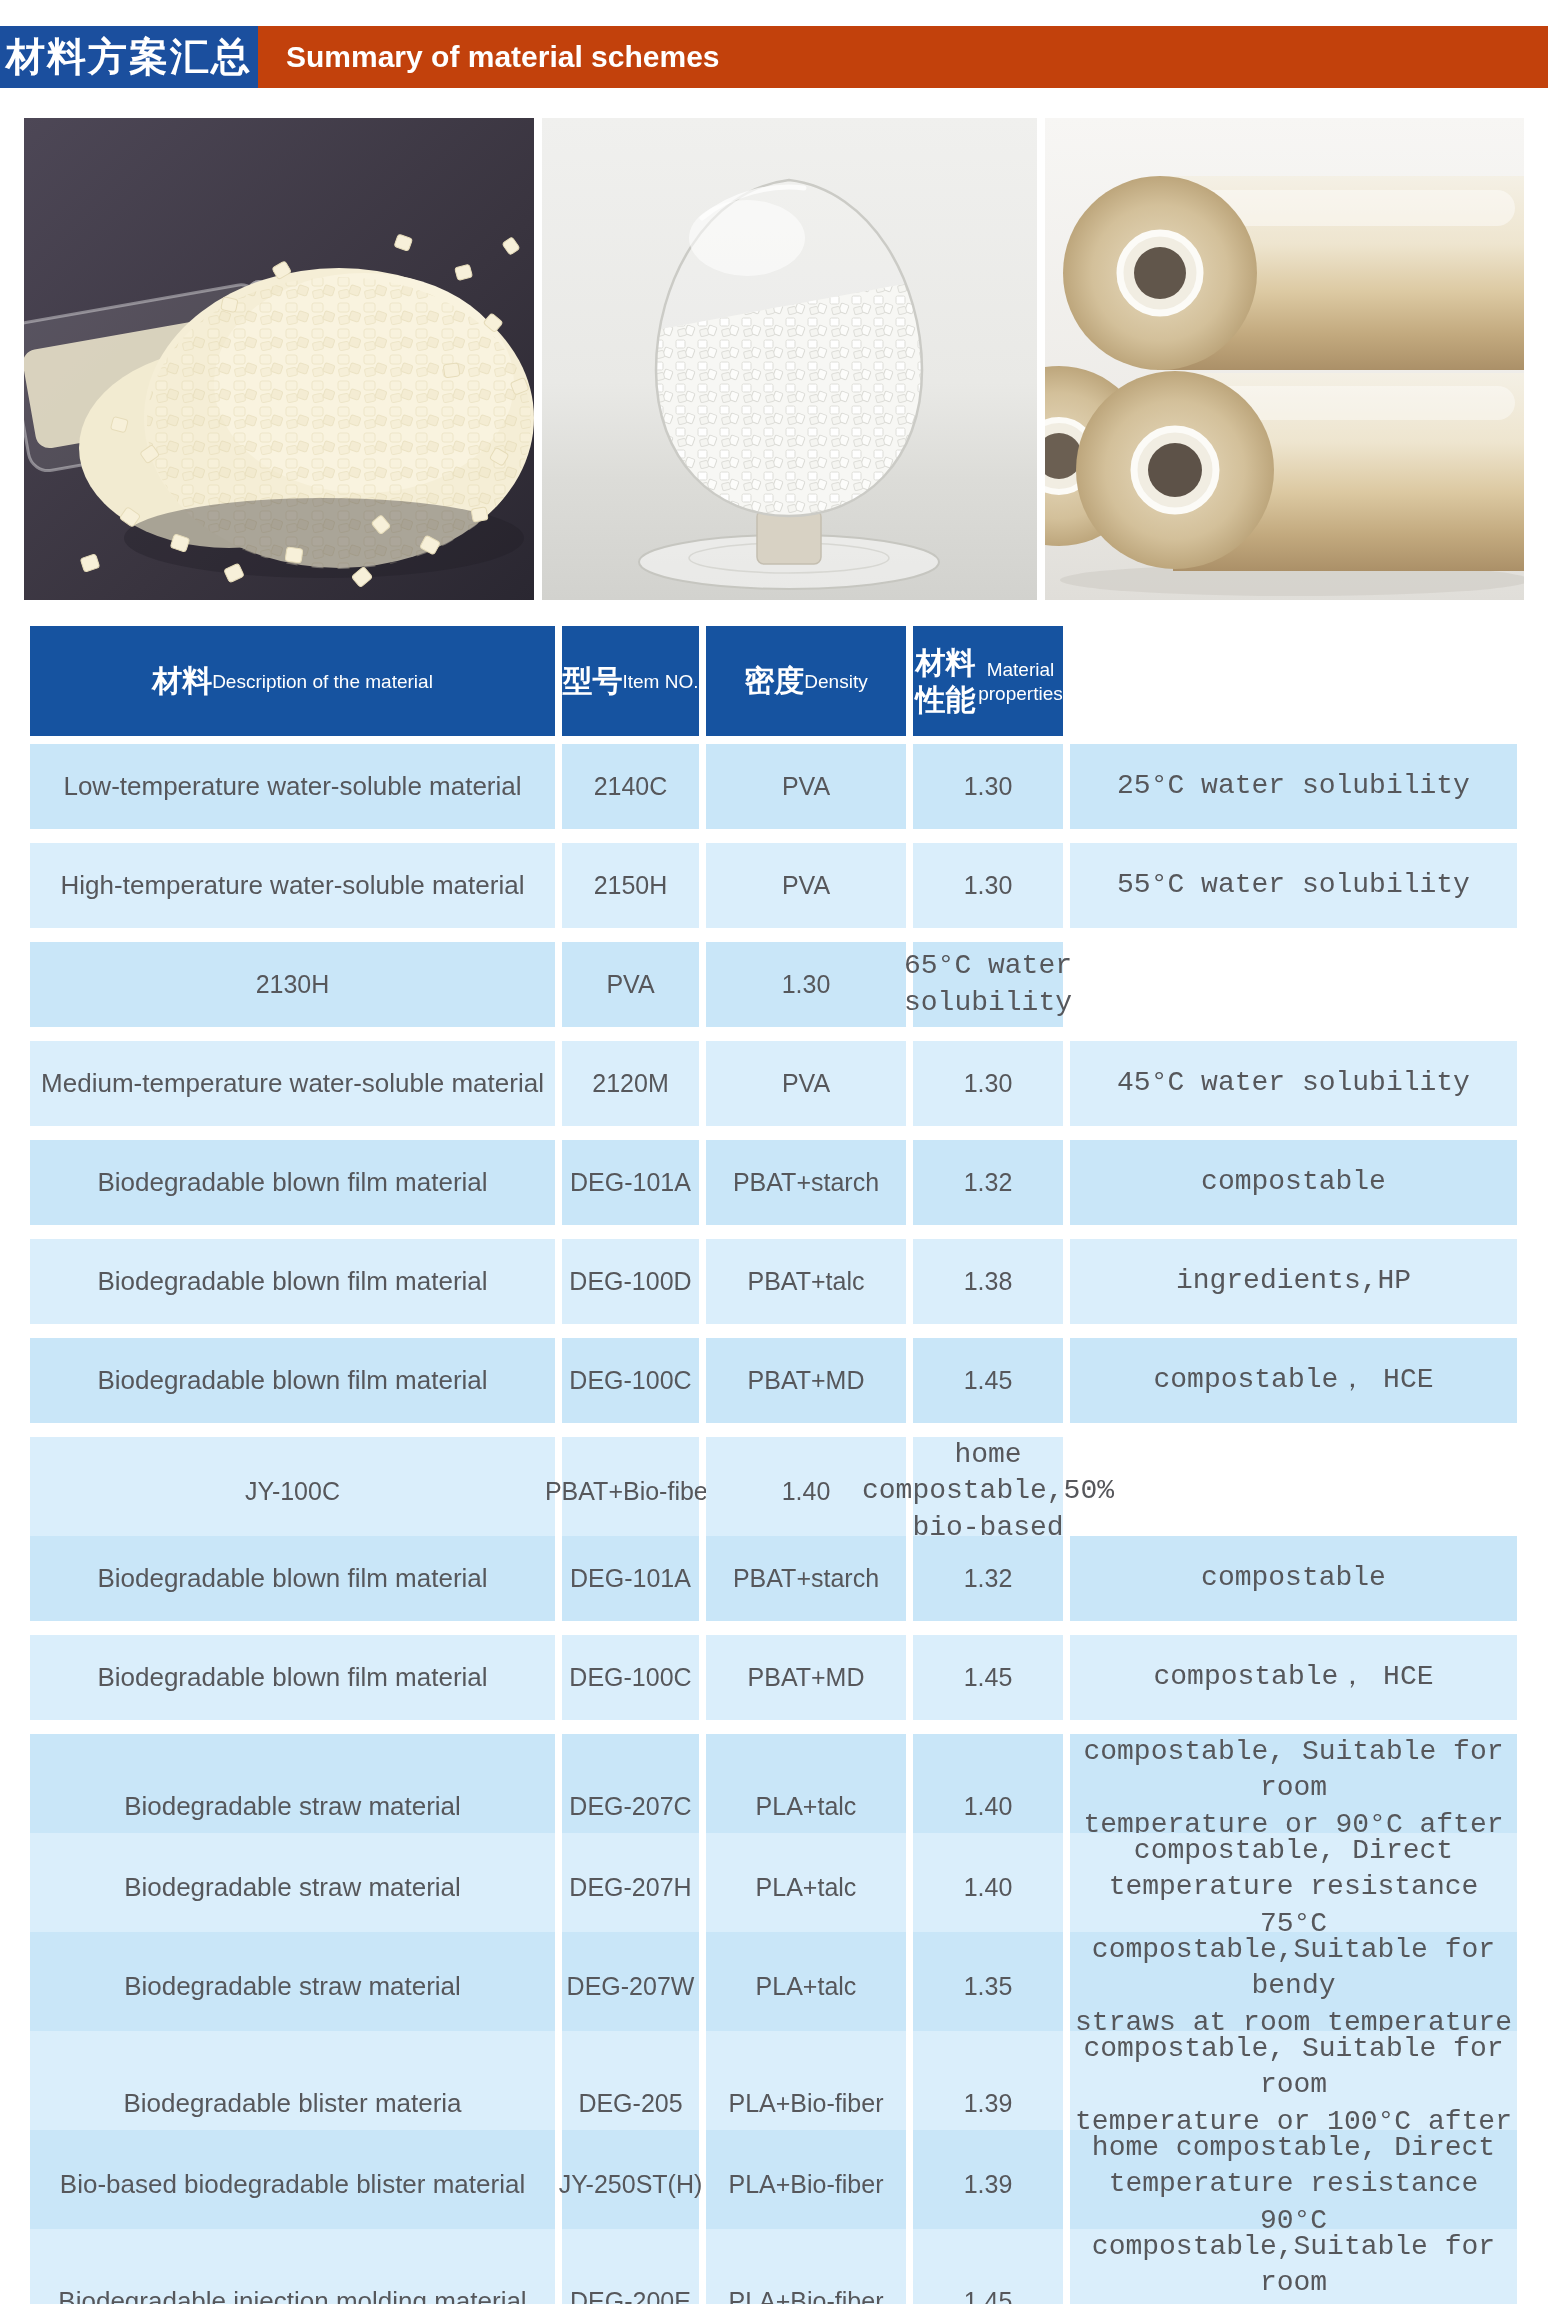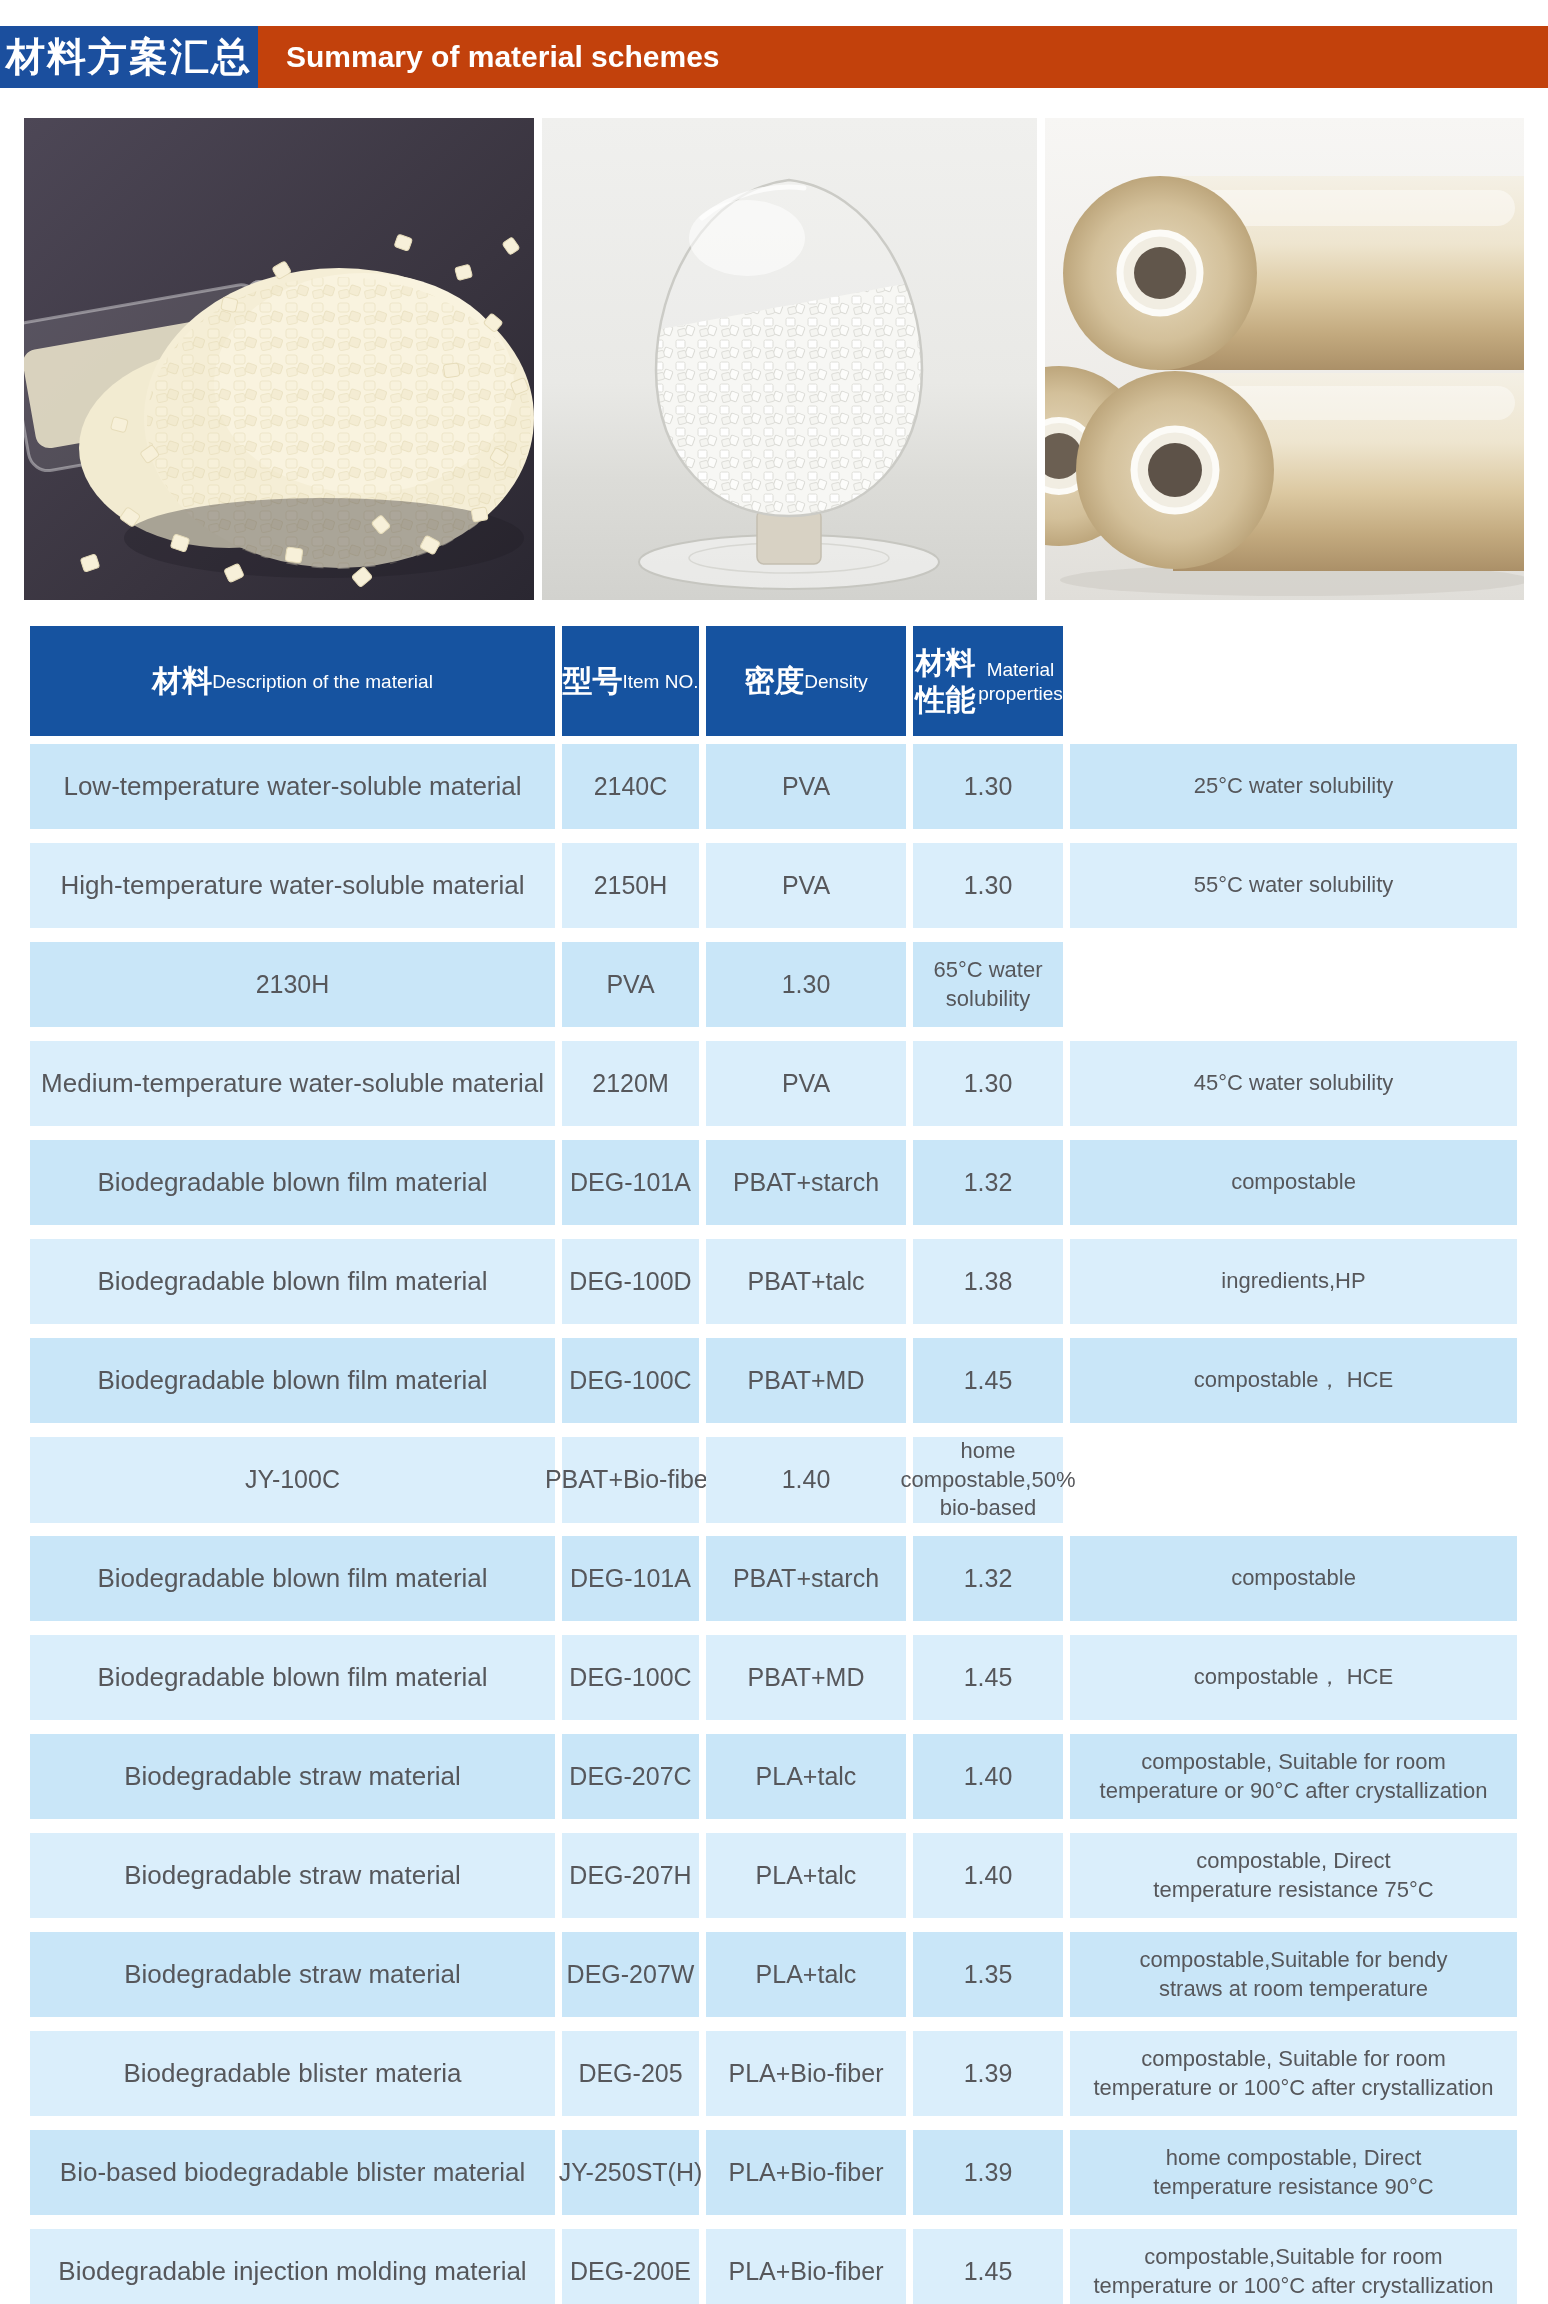--- a/index.html
+++ b/index.html
@@ -40,21 +40,21 @@
     column-gap:7px;height:85px;margin-bottom:14px;
   }
   .rows .row:nth-child(odd) .cell{background:#c9e6f8;}
   .rows .row:nth-child(even) .cell{background:#daeefb;}
   .cell{
     color:#56575b;display:flex;align-items:center;justify-content:center;
     text-align:center;font-size:25px;
   }
   .cell.c-desc{font-size:26px;white-space:nowrap;}
   .cell.c-item,.cell.c-ing,.cell.c-den{white-space:nowrap;}
-  .cell.c-prop{font-size:22px;line-height:1.3;white-space:pre-line;padding:0 4px;}
+  .cell.c-prop{font-size:28px;line-height:1.3;white-space:pre-line;padding:0 4px;font-family:Liberation Mono, monospace;}
 </style>
 </head>
 <body>
 
 <div id="page">
 
   <div class="titlebar">
     <div class="zhbox">材料方案汇总</div>
     <div class="enbar">Summary of material schemes</div>
   </div>

